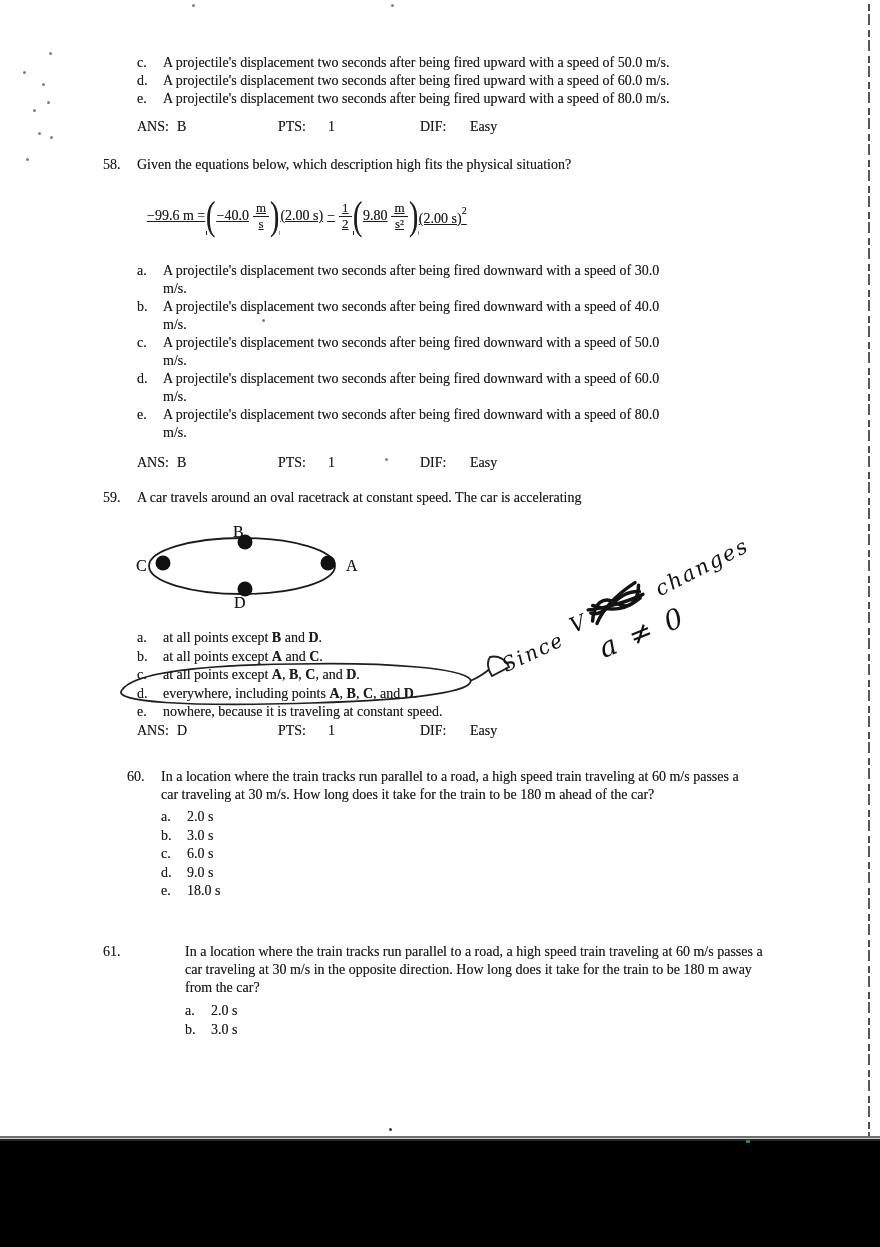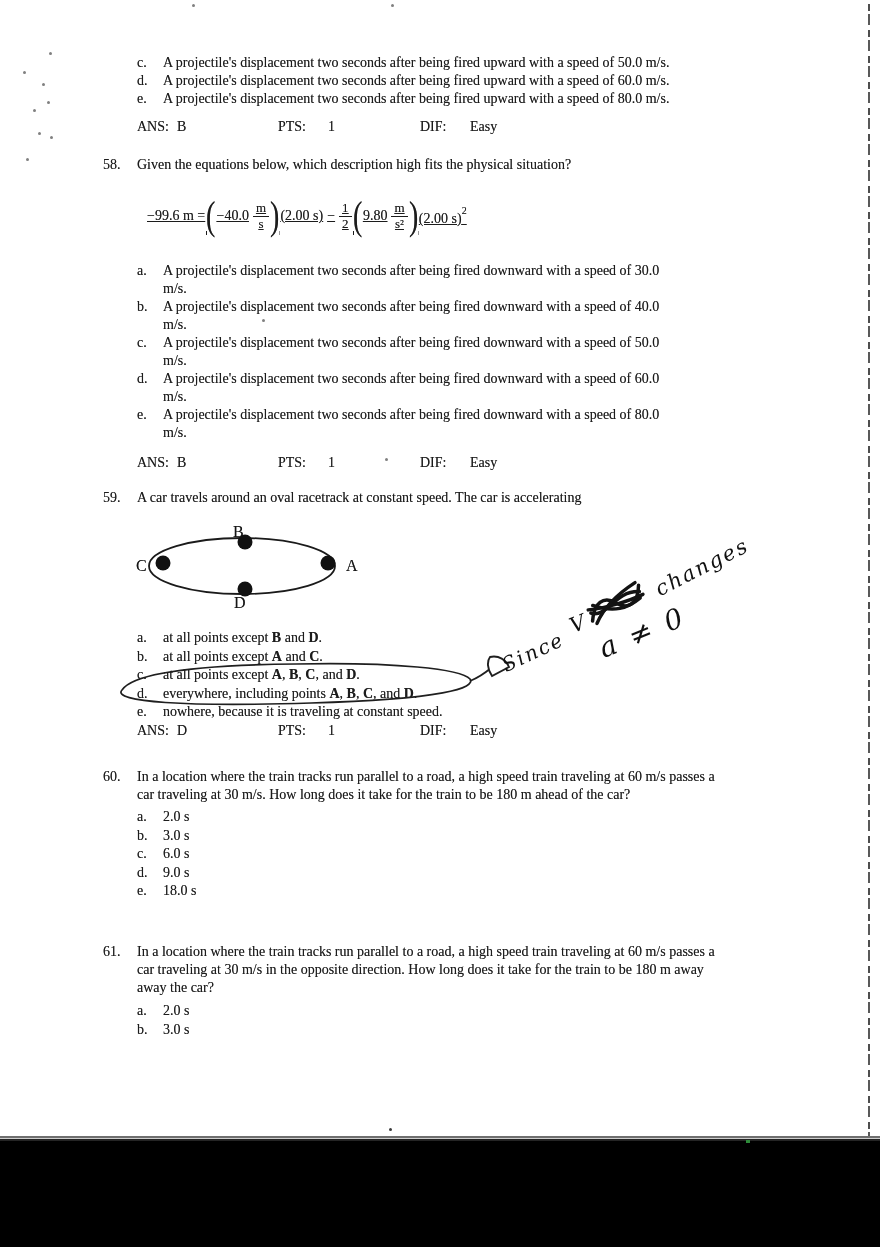--- a/index.html
+++ b/index.html
@@ -4,21 +4,21 @@
 <style>
   html,body{margin:0;padding:0;background:#ffffff;}
   .page{
     position:relative;width:880px;height:1247px;overflow:hidden;
     background:#ffffff;
     font-family:"Liberation Serif", serif;
     font-size:14px;color:#1c1c1c;
     text-shadow:0 0 .4px rgba(20,20,20,.55);
   }
   .sec{position:absolute;left:0;right:0;}
-  .sec57{top:54px;} .sec58{top:156px;} .sec59{top:489px;} .sec60{top:768px;} .sec61{top:943px;}
+  .sec57{top:54px;} .sec58{top:156px;} .sec59{top:489px;} .sec60{top:768px;margin-left:24px;} .sec61{top:943px;padding-left:48px;}
   .qnum{position:absolute;left:103px;width:32px;white-space:nowrap;line-height:18px;}
   .qbody{margin-left:137px;margin-right:50px;}
   .promptline{line-height:18px;white-space:nowrap;}
   .opt{display:flex;line-height:18px;}
   .opt-1l{height:18px;}
   .opt-15{height:18.5px;}
   .olet{width:26px;flex:0 0 26px;}
   .otext{white-space:nowrap;}
   .optlines div{height:18px;line-height:18px;white-space:nowrap;}
   .bb{font-weight:bold;}
@@ -276,21 +276,21 @@
           </div>
       </div>
     </div>
   </div>
 
   <div class="sec sec61">
     <span class="qnum">61.</span>
     <div class="qbody">
       <div class="promptline">In a location where the train tracks run parallel to a road, a high speed train traveling at 60 m/s passes a</div>
       <div class="promptline">car traveling at 30 m/s in the opposite direction. How long does it take for the train to be 180 m away</div>
-      <div class="promptline">away the car?</div>
+      <div class="promptline">from the car?</div>
       <div class="opts61">
         <div class="opt opt-15">
             <span class="olet">a.</span>
             <span class="otext">2.0 s</span>
           </div>
         <div class="opt opt-15">
             <span class="olet">b.</span>
             <span class="otext">3.0 s</span>
           </div>
       </div>

